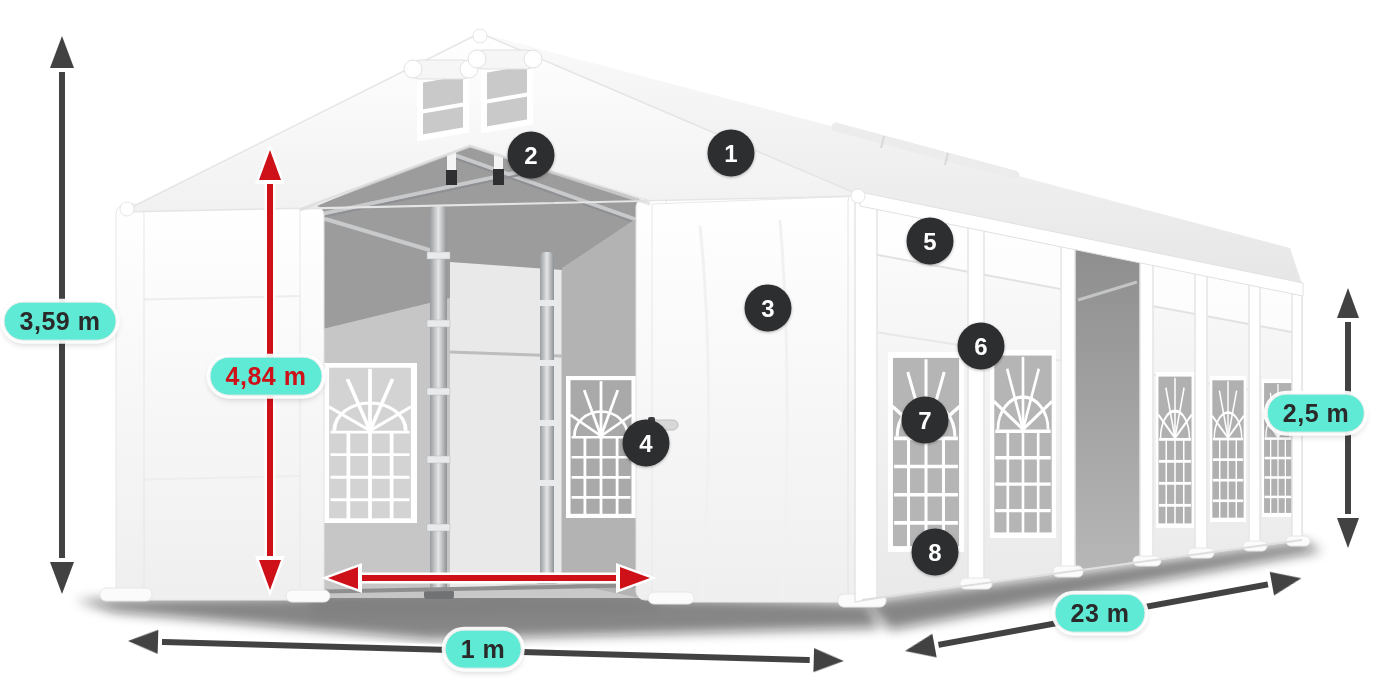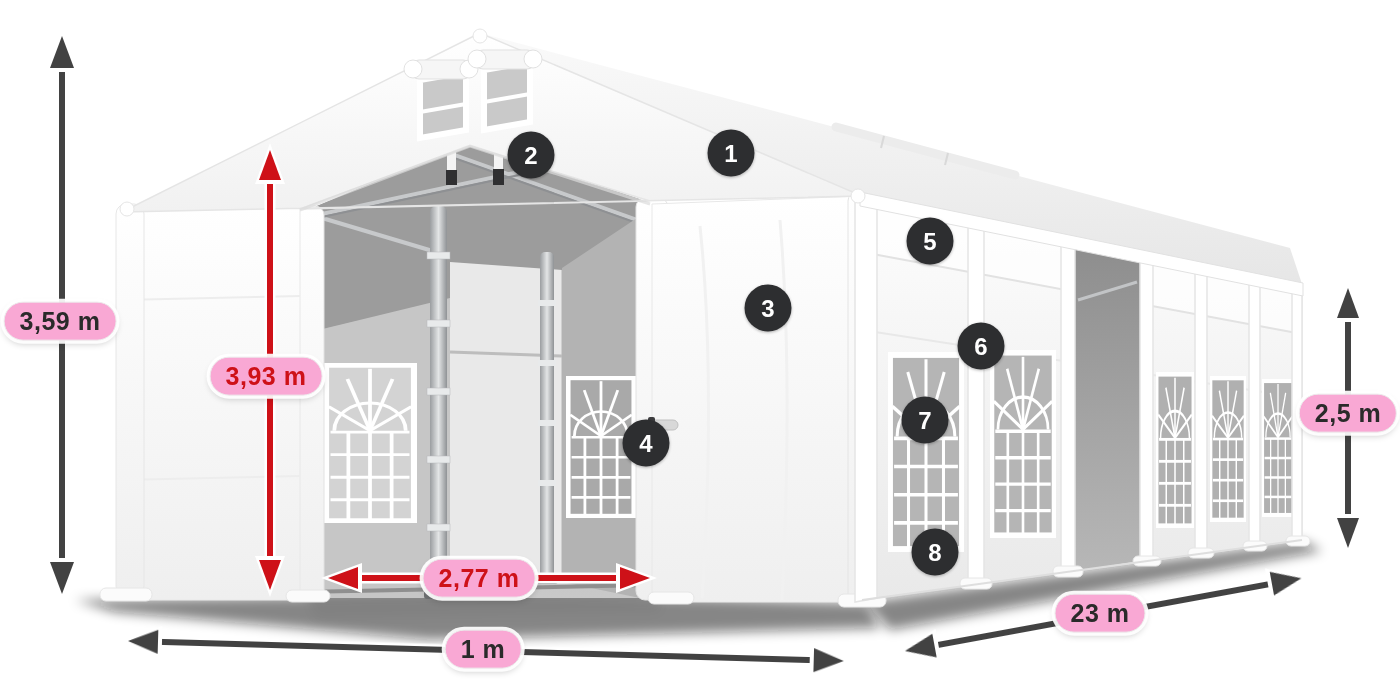--- a/index.html
+++ b/index.html
@@ -1,20 +1,20 @@
 <!DOCTYPE html>
 <html><head>
 <meta charset="utf-8">
 <style>
   html,body{margin:0;padding:0;background:#ffffff;}
   .stage{position:relative;width:1400px;height:700px;background:#ffffff;overflow:hidden;
          font-family:"Liberation Sans", sans-serif;}
   .stage svg{position:absolute;left:0;top:0;}
   .overlay{position:absolute;left:0;top:0;width:100%;height:100%;}
-  .pill{position:absolute;transform:translate(-50%,-50%);background:#f9a8d4;
+  .pill{position:absolute;transform:translate(-50%,-50%);background:#5eead4;
         border:1px solid #ececec;border-radius:22px;padding:4px 15px;
         font-weight:bold;font-size:25px;line-height:1.15;color:#2a2a2a;white-space:nowrap;
         letter-spacing:.5px;
         box-shadow:0 0 0 3px rgba(255,255,255,.92), 0 3px 7px rgba(0,0,0,.22);}
   .pill.red{color:#ce1118;}
   .badge{position:absolute;transform:translate(-50%,-50%);width:47px;height:47px;border-radius:50%;
          background:#2d2e30;color:#ffffff;display:flex;align-items:center;justify-content:center;
          font-weight:bold;font-size:24px;box-shadow:0 1px 3px rgba(0,0,0,.3);}
 </style>
 </head>
@@ -254,25 +254,24 @@
     <line x1="1348" y1="312" x2="1348" y2="524" stroke="#424242" stroke-width="6"></line>
     <polygon points="1348,281 1333,322 1363,322" fill="#ffffff"></polygon>
     <polygon points="1348,288 1337,318 1359,318" fill="#424242"></polygon>
     <polygon points="1348,555 1333,514 1363,514" fill="#ffffff"></polygon>
     <polygon points="1348,548 1337,518 1359,518" fill="#424242"></polygon>
   </g>
 </svg>
 
 <div class="overlay">
   <div class="pill" style="left:60px;top:321px">3,59 m</div>
-  <div class="pill red" style="left:266px;top:376px">3,93 m</div>
-  <div class="pill red" style="left:479px;top:578px">2,77 m</div>
+  <div class="pill red" style="left:266px;top:376px">4,84 m</div>
   <div class="pill" style="left:483px;top:649px">1 m</div>
   <div class="pill" style="left:1100px;top:613px">23 m</div>
-  <div class="pill" style="left:1348px;top:413px">2,5 m</div>
+  <div class="pill" style="left:1316px;top:413px">2,5 m</div>
 
   <div class="badge" style="left:731px;top:153px">1</div>
   <div class="badge" style="left:531px;top:155px">2</div>
   <div class="badge" style="left:768px;top:308px">3</div>
   <div class="badge" style="left:646px;top:443px">4</div>
   <div class="badge" style="left:930px;top:241px">5</div>
   <div class="badge" style="left:981px;top:346px">6</div>
   <div class="badge" style="left:925px;top:420px">7</div>
   <div class="badge" style="left:935px;top:552px">8</div>
 </div>

